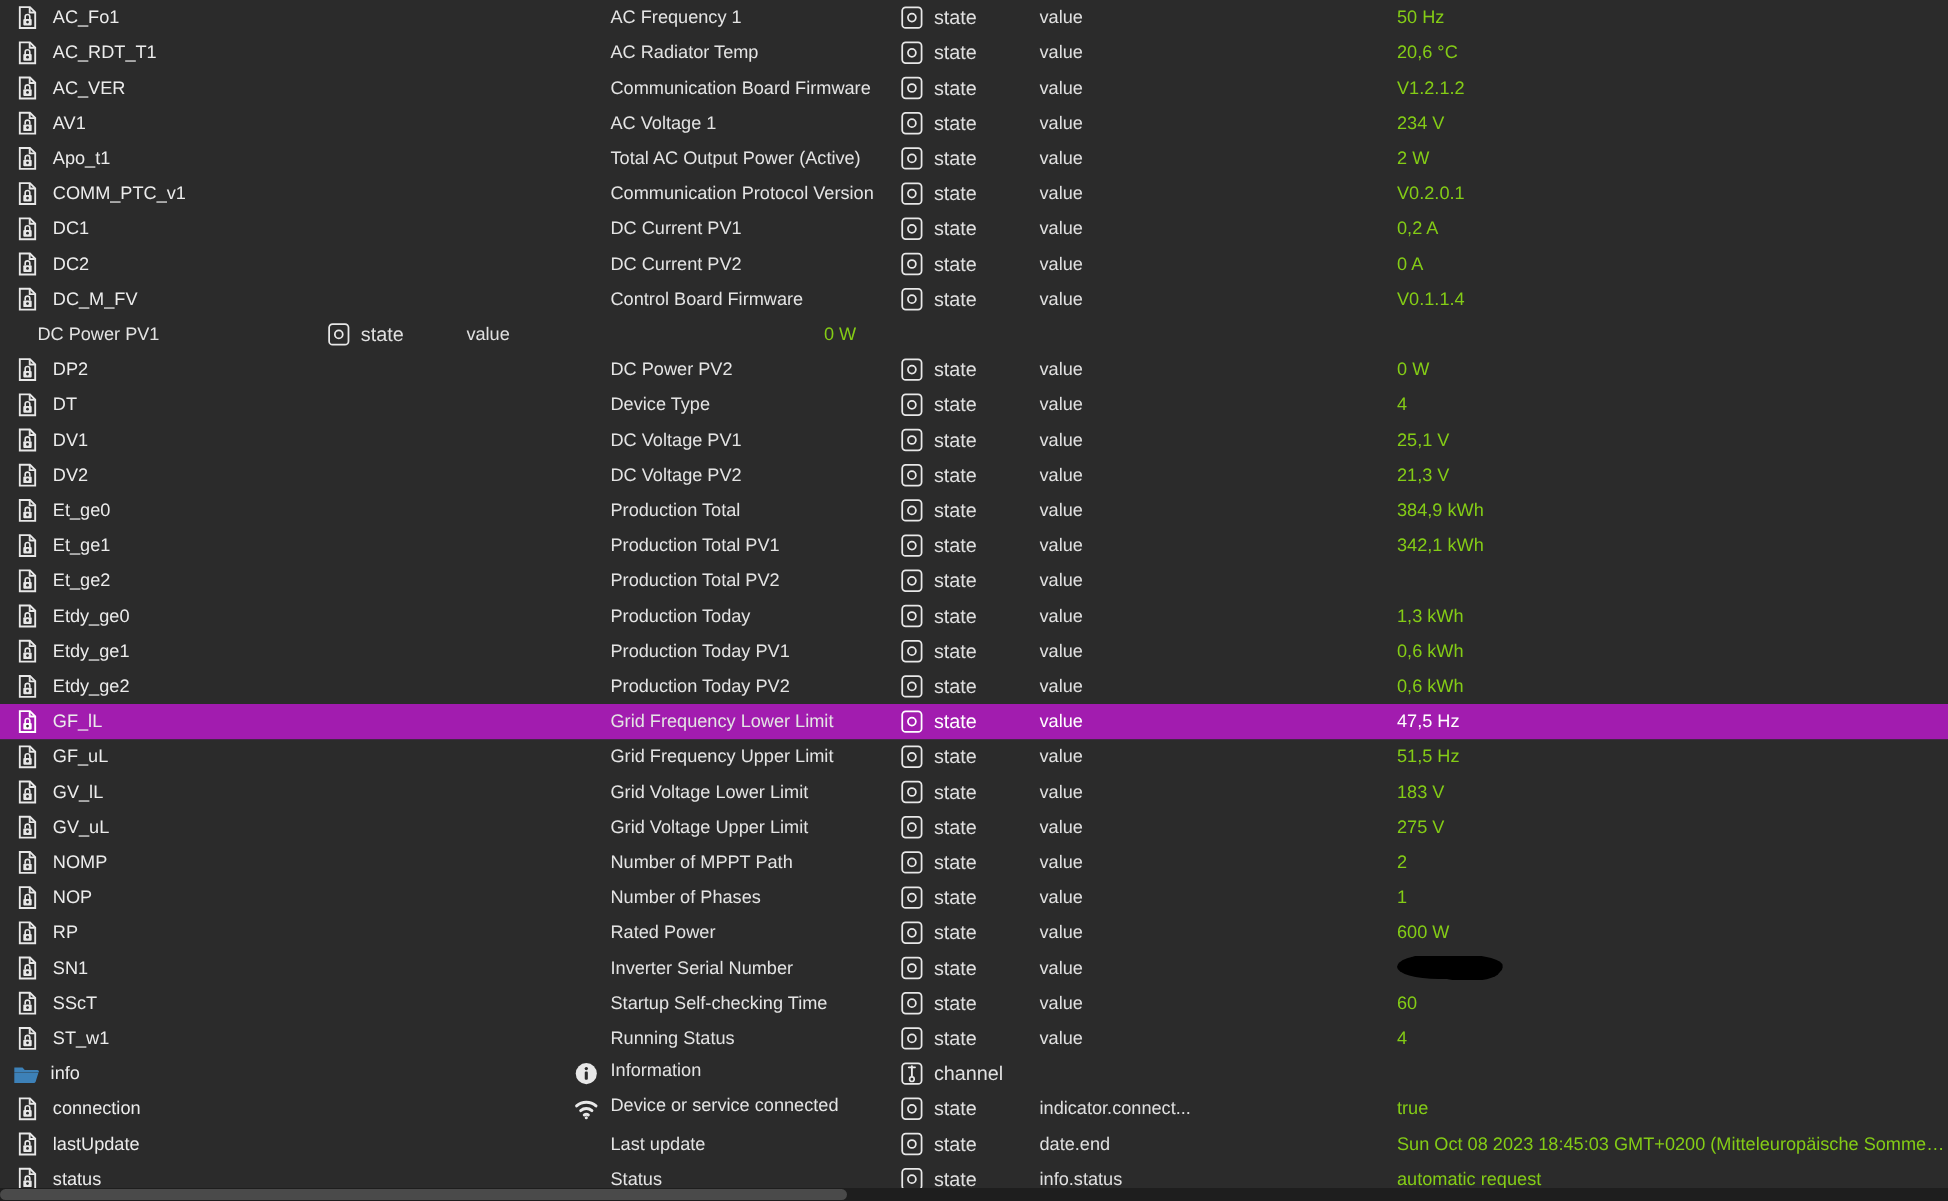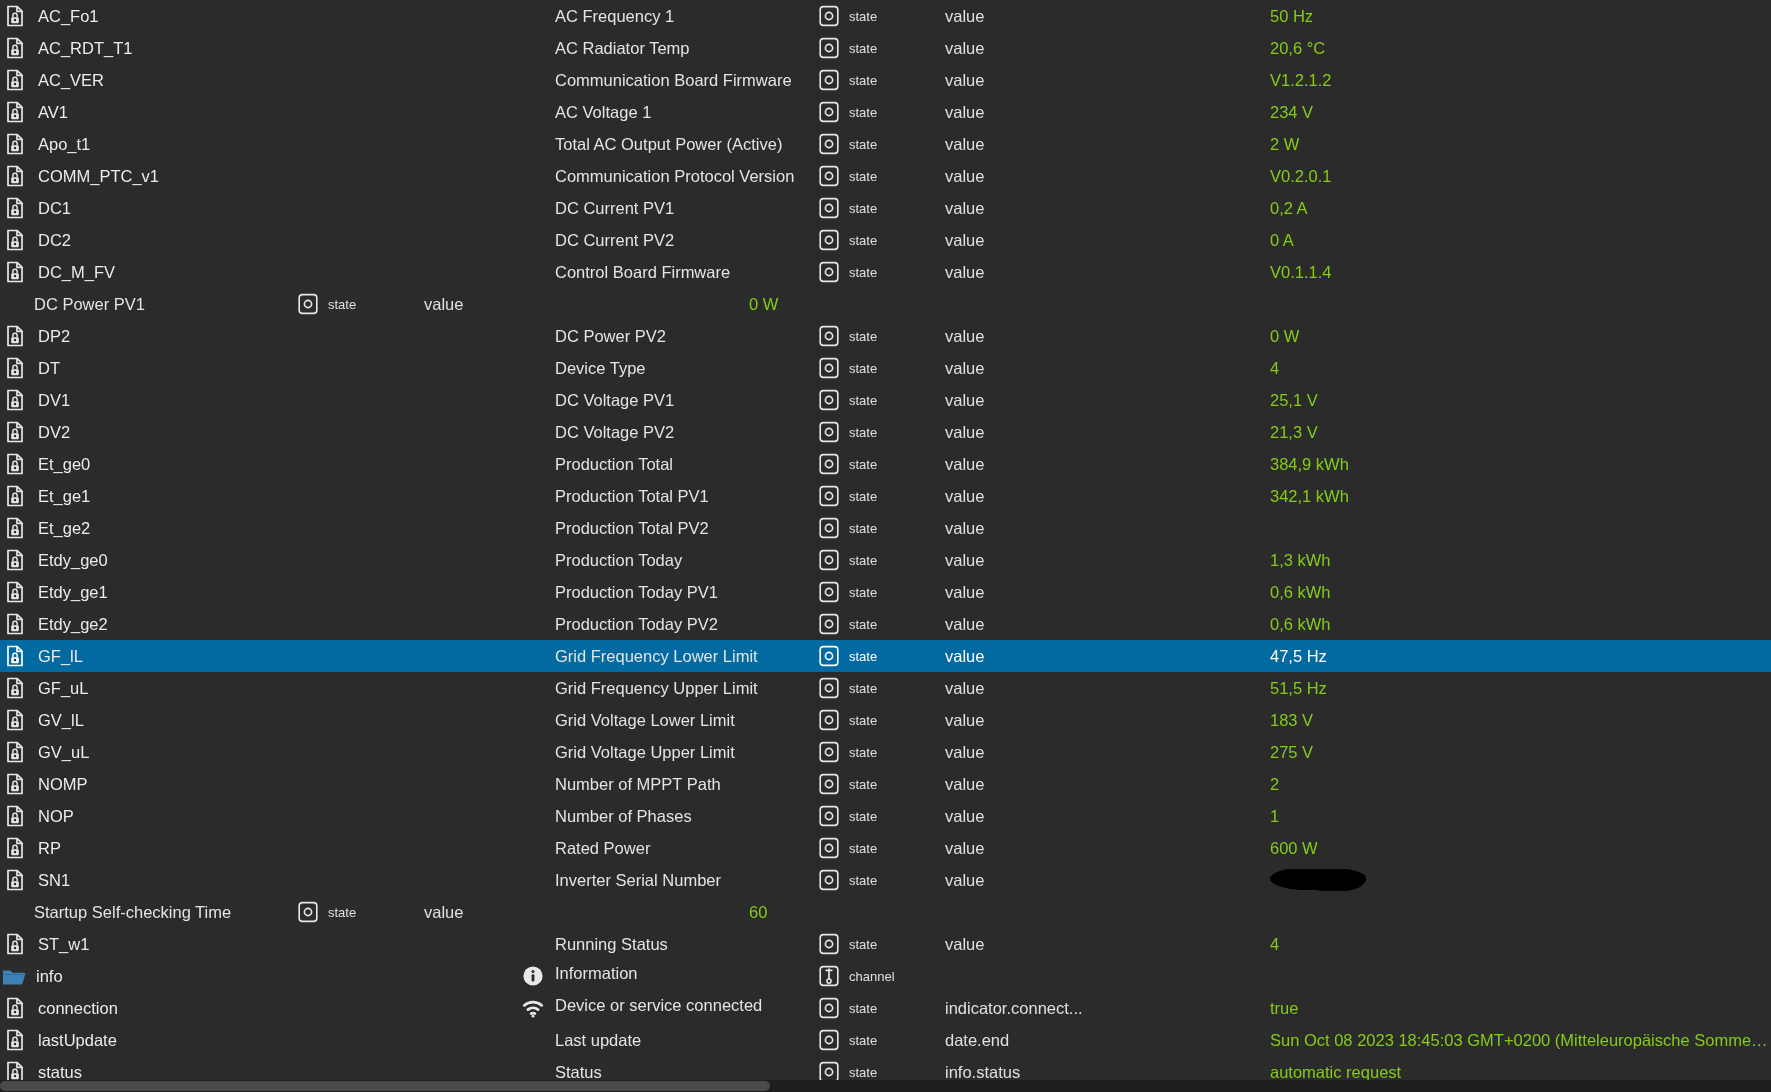--- a/index.html
+++ b/index.html
@@ -21,29 +21,29 @@
   .row {
     position: relative;
     display: flex;
     align-items: center;
     height: 32px;
     box-sizing: border-box;
     width: 1771px;
     font-size: 16.5px;
     white-space: nowrap;
   }
-  .row.selected { background: #0369a1; }
+  .row.selected { background: #a21caf; }
   .row.selected .c-value,
   .row.selected .c-role,
   .row.selected .c-name,
   .row.selected .c-id,
   .row.selected .type-label { color: #ffffff; }
 
   
-  .c-id   { width: 521px; display: flex; align-items: center; padding-left: 4px; box-sizing: border-box; }
+  .c-id   { width: 521px; display: flex; align-items: center; padding-left: 14px; box-sizing: border-box; }
   .c-name { width: 297px; display: flex; align-items: flex-start; }
   .c-type { width: 127px; display: flex; align-items: center; }
   .c-role { width: 325px; color: #e0e0e0; overflow: hidden; text-overflow: ellipsis; }
   .c-value{ flex: 1; color: #84cc16; overflow: hidden; text-overflow: ellipsis; }
 
   .id-label   { color: #ececec; }
   .name-label { color: #e4e4e4; }
 
   
   .indent-1 { }
@@ -52,21 +52,21 @@
   .icon {
     display: inline-flex;
     align-items: center;
     justify-content: center;
     flex: 0 0 auto;
   }
   .ico-doc      { width: 22px; height: 22px; margin-right: 12px; }
   .ico-folder   { width: 24px; height: 22px; margin-right: 10px; margin-left: -2px; }
   .ico-name     { width: 24px; height: 24px; margin-right: 10px; }
   .ico-type     { width: 22px; height: 22px; margin-right: 9px; }
-  .type-label   { color: #e0e0e0; font-size: 13px; }
+  .type-label   { color: #e0e0e0; font-size: 18px; }
 
   .name-spacer { width: 34px; flex: 0 0 auto; }
 
   
   .redaction {
     display: inline-block;
     width: 96px;
     height: 22px;
     background: #000000;
     border-radius: 40% 45% 42% 48% / 60% 55% 58% 62%;
@@ -904,20 +904,32 @@
             <rect x="2.2" y="1.6" width="17.6" height="18.8" rx="3.2" fill="none" stroke="#e8e8e8" stroke-width="1.6"></rect>
             <circle cx="11" cy="11" r="3.6" fill="none" stroke="#e8e8e8" stroke-width="1.6"></circle>
           </svg>
         </span>
         <span class="type-label">state</span>
       </div>
       <div class="c-role">value</div>
       <div class="c-value"><span class="redaction"></span></div>
     </div>
     <div class="row">
+      <div class="c-id indent-1">
+        <span class="icon ico-doc">
+          <svg viewBox="0 0 22 22" width="22" height="22">
+            <path d="M4 1.5 h9.2 L18 6.2 V20.5 H4 Z" fill="none" stroke="#e8e8e8" stroke-width="1.7"></path>
+            <path d="M13 1.8 V6.4 H17.7" fill="none" stroke="#e8e8e8" stroke-width="1.7"></path>
+            <rect x="7.2" y="12.2" width="7.6" height="6" rx="0.9" fill="#e8e8e8"></rect>
+            <path d="M8.9 12.2 v-1.9 a2.1 2.1 0 0 1 4.2 0 v1.9" fill="none" stroke="#e8e8e8" stroke-width="1.5"></path>
+            <circle cx="11" cy="15" r="1.25" fill="#2b2b2b"></circle>
+          </svg>
+        </span>
+        <span class="id-label">SScT</span>
+      </div>
       <div class="c-name">
         <span class="name-spacer"></span>
         <span class="name-label">Startup Self-checking Time</span>
       </div>
       <div class="c-type">
         <span class="icon ico-type">
           <svg viewBox="0 0 22 22" width="22" height="22">
             <rect x="2.2" y="1.6" width="17.6" height="18.8" rx="3.2" fill="none" stroke="#e8e8e8" stroke-width="1.6"></rect>
             <circle cx="11" cy="11" r="3.6" fill="none" stroke="#e8e8e8" stroke-width="1.6"></circle>
           </svg>

